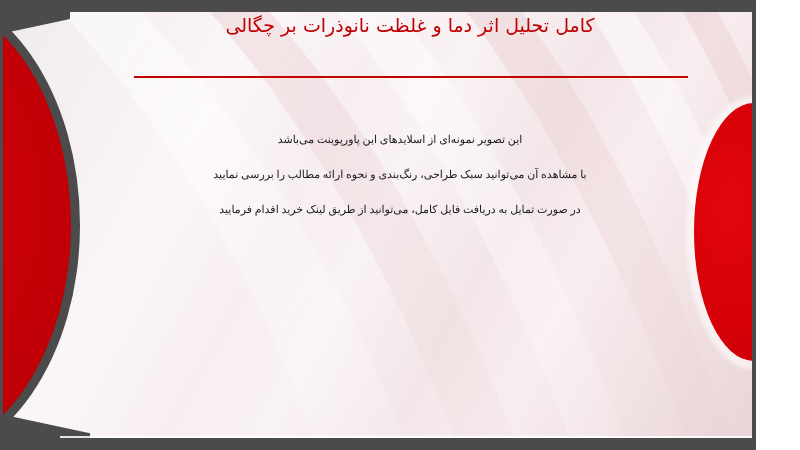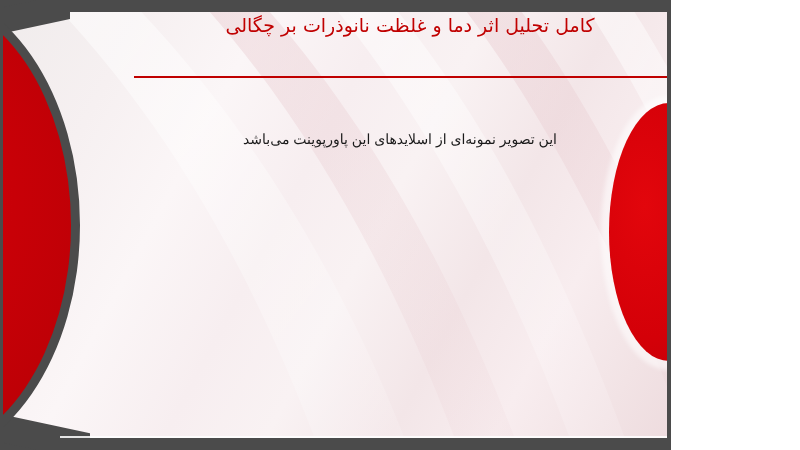--- a/index.html
+++ b/index.html
@@ -2,21 +2,21 @@
 <html><head>
 <meta charset="utf-8">
 <style>
   html, body {
     margin: 0;
     padding: 0;
     background: #ffffff;
   }
   #slide {
     position: relative;
-    width: 671px;
+    width: 756px;
     height: 450px;
     overflow: hidden;
     background: #84cc16;
     font-family: "DejaVu Sans", sans-serif;
   }
 
   
   .frame-top, .frame-bottom {
     position: absolute;
     left: 0;
@@ -183,24 +183,24 @@
     position: absolute;
     left: 110px;
     top: 122px;
     width: 580px;
     z-index: 5;
     direction: rtl;
     text-align: center;
   }
   .body-line {
     color: #1a1a1a;
-    font-size: 14px;
+    font-size: 11px;
     line-height: 35px;
     white-space: nowrap;
-    font-family: Liberation Sans, sans-serif;
+    font-family: Liberation Serif, serif;
   }
 </style>
 </head>
 <body>
 
 <div id="slide">
 
   <div class="panel"></div>
 
   <svg class="sweeps" viewBox="0 0 800 430" preserveAspectRatio="none" xmlns="http://www.w3.org/2000/svg">
@@ -240,15 +240,17 @@
   </div>
 
   <div class="title-block">
     <div class="title-line">کامل تحلیل اثر دما و غلظت نانوذرات بر چگالی</div>
   </div>
 
   <div class="title-rule"></div>
 
   <div class="body-block">
     <div class="body-line">این تصویر نمونه‌ای از اسلایدهای این پاورپوینت می‌باشد</div>
+    <div class="body-line">با مشاهده آن می‌توانید سبک طراحی، رنگ‌بندی و نحوه ارائه مطالب را بررسی نمایید</div>
+    <div class="body-line">در صورت تمایل به دریافت فایل کامل، می‌توانید از طریق لینک خرید اقدام فرمایید</div>
   </div>
 
 </div>
 
 </body></html>

